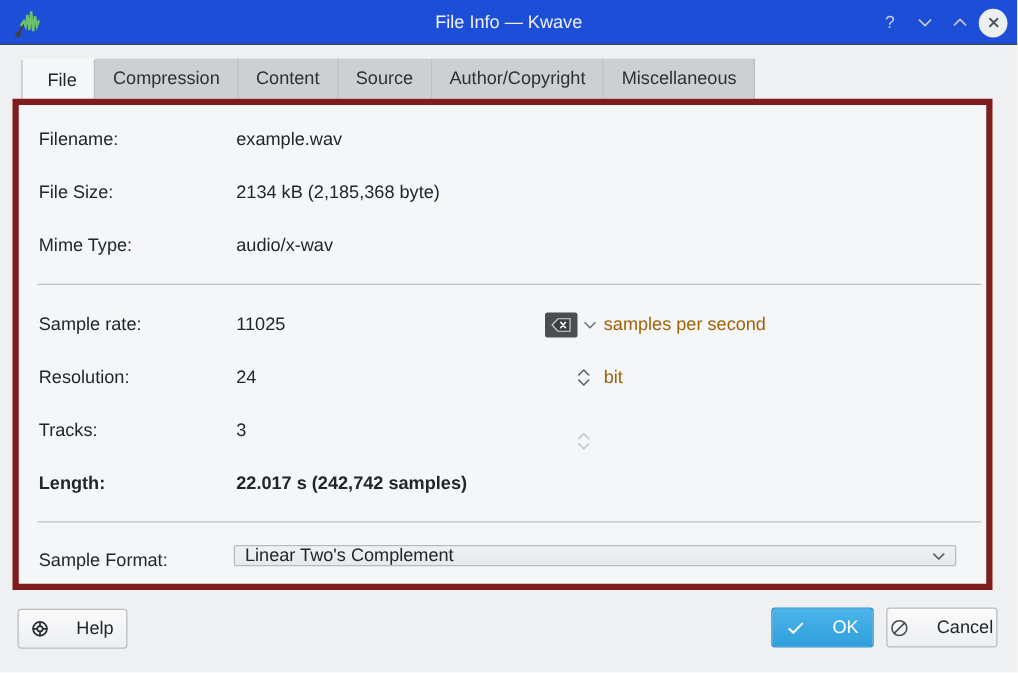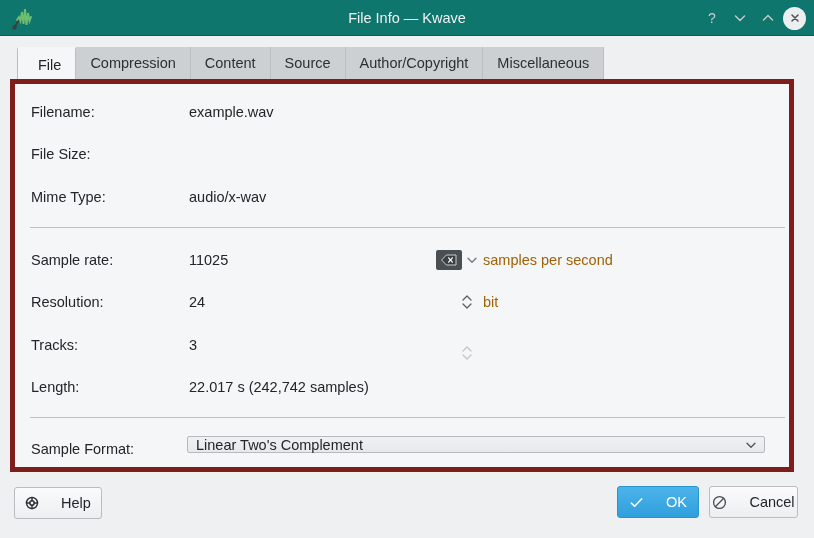--- a/index.html
+++ b/index.html
@@ -17,21 +17,21 @@
     overflow: hidden;
     background: #eff0f1;
     color: #232629;
   }
 
   
   .titlebar {
     position: absolute;
     left: 0; top: 0;
     width: 814px; height: 36px;
-    background: #0f766e;
+    background: #1d4ed8;
     display: flex;
     align-items: center;
     border-bottom: 1px solid #3f4448;
     box-sizing: border-box;
   }
   .titlebar-icon {
     position: absolute;
     left: 10px; top: 5px;
     width: 26px; height: 26px;
   }
@@ -292,20 +292,21 @@
 
   <div class="panel">
 
     <div class="row" style="top:15px;">
       <span class="lbl">Filename:</span>
       <span class="val">example.wav</span>
     </div>
 
     <div class="row" style="top:57px;">
       <span class="lbl">File Size:</span>
+      <span class="val">2134 kB (2,185,368 byte)</span>
     </div>
 
     <div class="row" style="top:100px;">
       <span class="lbl">Mime Type:</span>
       <span class="val">audio/x-wav</span>
     </div>
 
     <div class="sep" style="top:143px;"></div>
 
     <div class="row" style="top:163px;">
@@ -341,21 +342,21 @@
       <span class="lbl">Tracks:</span>
       <span class="val">3</span>
       <span class="spin disabled" style="left:443px; top:9px;">
         <svg width="14" height="18" viewBox="0 0 14 18">
           <path d="M3 7 L7 3 L11 7" fill="none" stroke="#c2c6c9" stroke-width="1.3" stroke-linecap="round" stroke-linejoin="round"></path>
           <path d="M3 11 L7 15 L11 11" fill="none" stroke="#c2c6c9" stroke-width="1.3" stroke-linecap="round" stroke-linejoin="round"></path>
         </svg>
       </span>
     </div>
 
-    <div class="row" style="top:290px;">
+    <div class="row" style="top:290px;font-weight:bold;">
       <span class="lbl">Length:</span>
       <span class="val">22.017 s (242,742 samples)</span>
     </div>
 
     <div class="sep" style="top:333px;"></div>
 
     <div class="row" style="top:352px;">
       <span class="lbl">Sample Format:</span>
       <div class="combo">
         <span class="combo-text">Linear Two's Complement</span>

